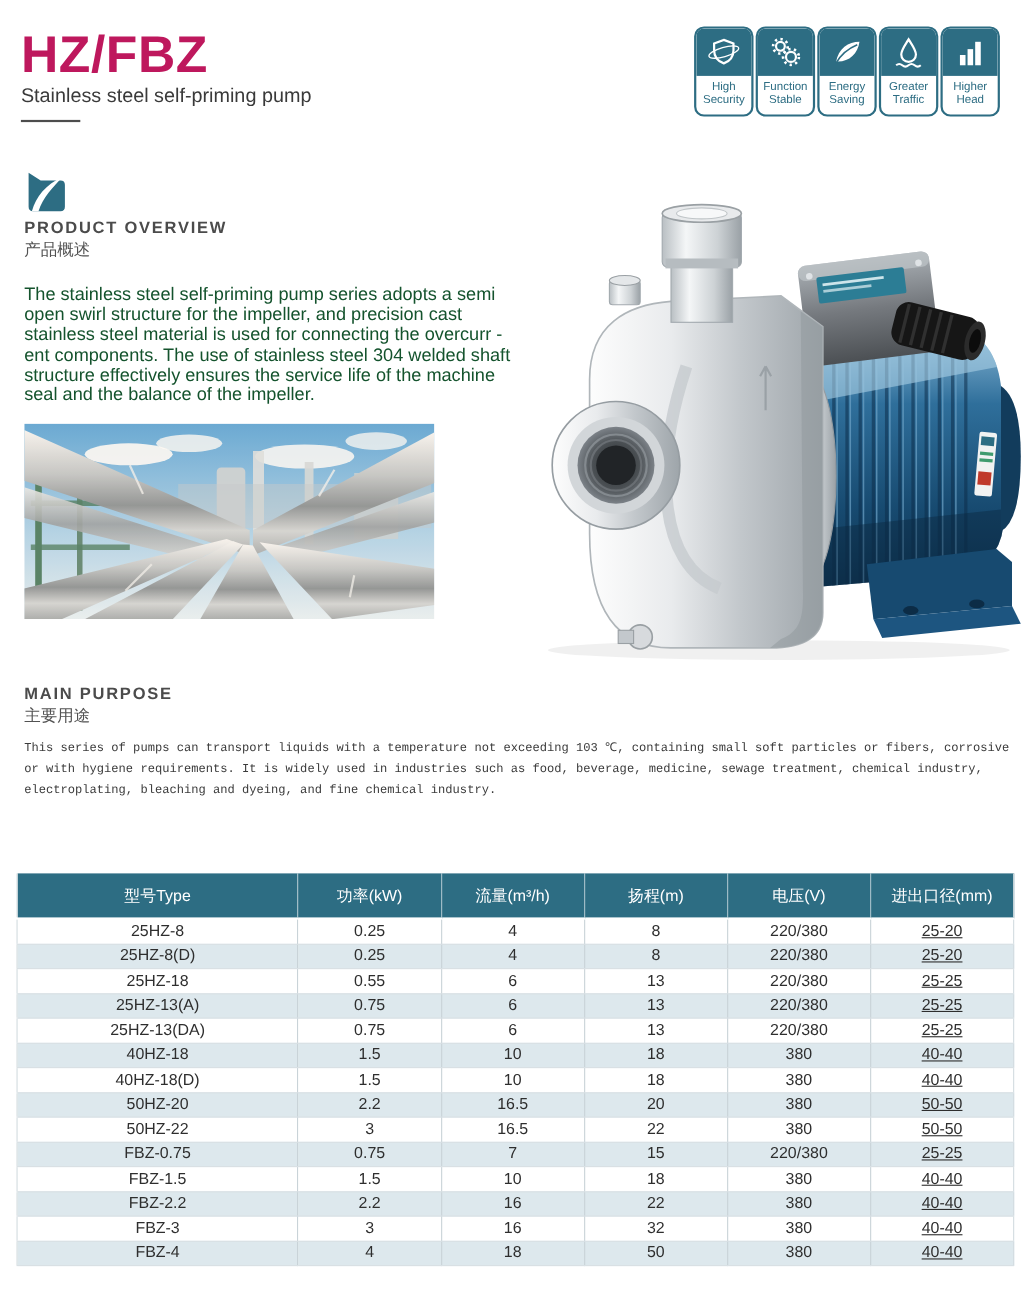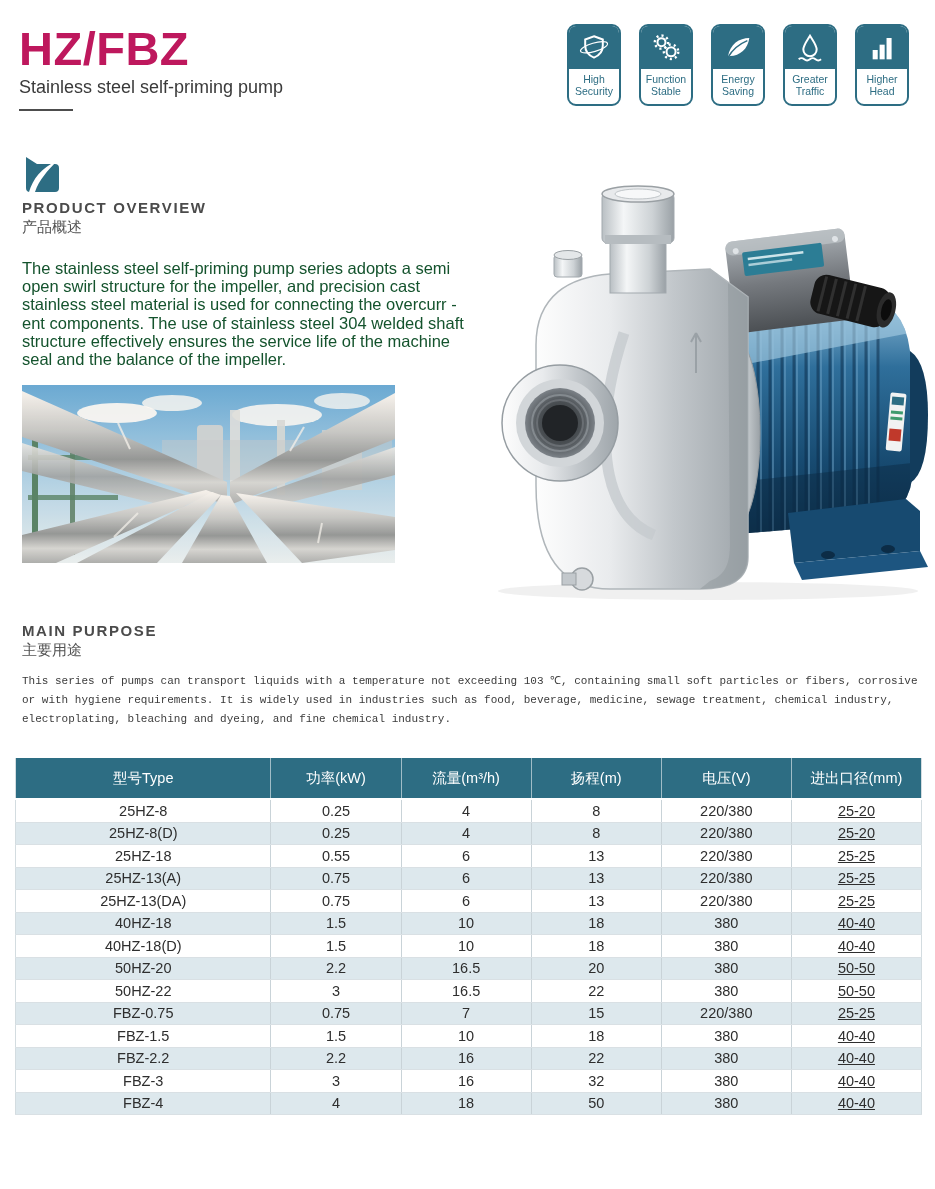--- a/index.html
+++ b/index.html
@@ -5,21 +5,21 @@
   html,body{margin:0;padding:0;background:#fff;}
   body{width:935px;height:1189px;font-family:"Liberation Sans",sans-serif;}
   .page{position:relative;width:935px;height:1189px;background:#fff;overflow:hidden;}
 
   
   .brand{position:absolute;left:19px;top:24px;}
   .brand-title{font-size:47px;font-weight:bold;color:#be185d;line-height:1.05;letter-spacing:.5px;}
   .brand-sub{font-size:18px;color:#3a3a3a;margin-top:4px;}
   .brand-rule{width:54px;height:2px;background:#4d4d4d;margin-top:11px;}
 
-  .badges{position:absolute;top:24px;right:26px;display:flex;gap:18px;}
+  .badges{position:absolute;top:24px;right:26px;display:flex;gap:2px;}
   .badge{width:50px;height:78px;border:2px solid #2d6d83;border-radius:9px;background:#fff;overflow:hidden;display:flex;flex-direction:column;}
   .badge-icon{height:43px;background:#2d6d83;display:flex;align-items:center;justify-content:center;flex:none;}
   .badge-label{flex:1;display:flex;align-items:center;justify-content:center;text-align:center;font-size:10.5px;line-height:1.12;color:#2d6d83;padding:1px 1px 3px;}
 
   
   .sect-head{display:flex;flex-direction:column;}
   .sect-logo{width:40px;height:40px;margin-bottom:4px;}
   .sect-title{font-size:15px;font-weight:bold;letter-spacing:1.6px;color:#4b4b4b;}
   .sect-zh{font-size:15px;color:#525252;margin-top:2px;}
 
@@ -27,21 +27,21 @@
   .overview-body{margin-top:22px;font-size:16.5px;line-height:18.2px;color:#14532d;}
 
   .purpose{position:absolute;left:22px;top:622px;width:900px;}
   .purpose-body{margin-top:12px;font-size:11px;line-height:19px;color:#3b3b3b;font-family:Liberation Mono, monospace;}
 
   
   .pipes-fig{position:absolute;left:22px;top:385px;width:373px;height:178px;overflow:hidden;}
   .pump-fig{position:absolute;left:458px;top:183px;width:477px;height:420px;}
 
   
-  .spec{position:absolute;left:15px;top:758px;width:907px;}
+  .spec{position:absolute;left:15px;top:794px;width:907px;}
   table{border-collapse:collapse;width:907px;table-layout:fixed;}
   thead th{background:#2d6d83;color:#fff;font-weight:normal;font-size:14.5px;height:38px;
            border-right:1px solid rgba(255,255,255,.55);border-bottom:2px solid #fff;}
   thead th:last-child{border-right:none;}
   tbody td{height:21.5px;text-align:center;font-size:14.5px;color:#2e2e2e;
            border-right:1px solid #c9d3d8;border-bottom:1px solid #d9e0e4;padding:0;}
   tbody td:last-child{border-right:none;text-decoration:underline;}
   tbody tr:nth-child(even){background:#dde8ed;}
   table{border:1px solid #d3dce0;border-top:none;}
   col.c-type{width:28.2%;}

